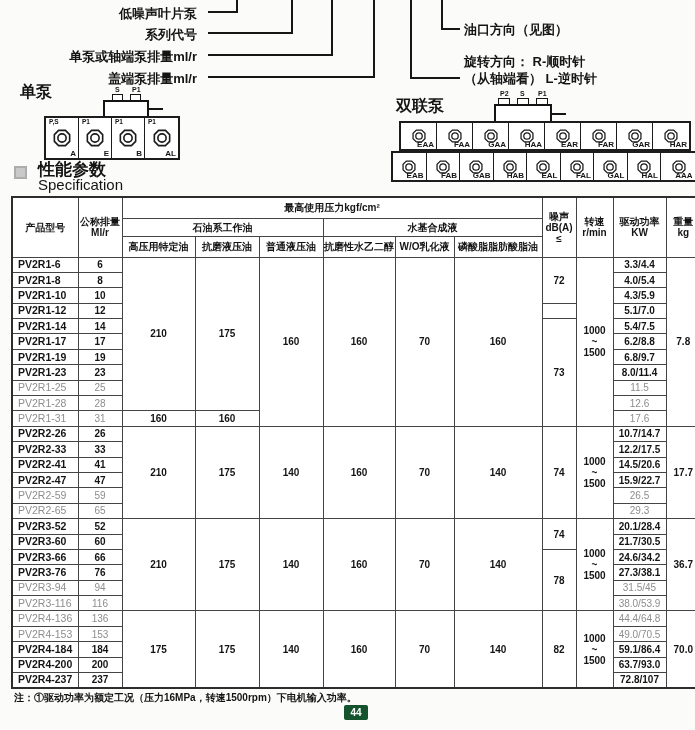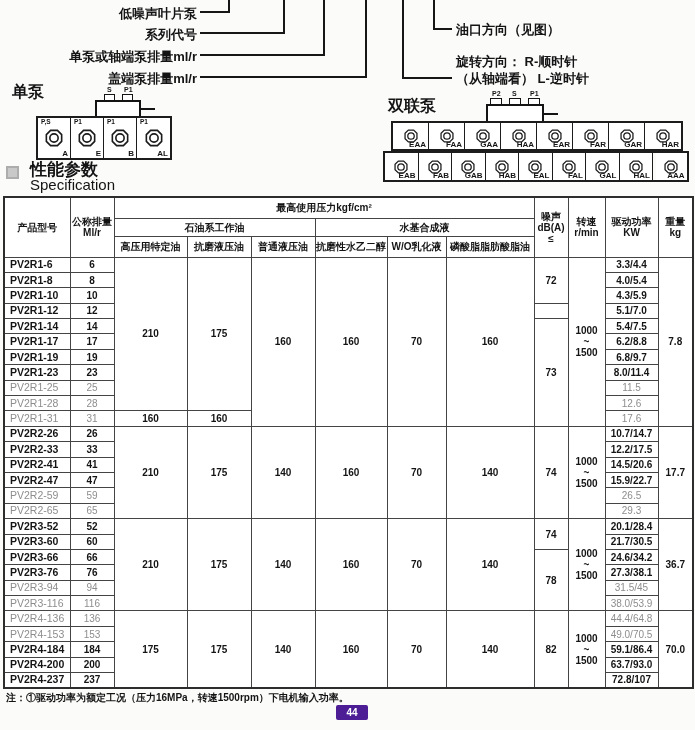--- a/index.html
+++ b/index.html
@@ -1,18 +1,18 @@
 <!DOCTYPE html>
 <html><head>
 <meta charset="utf-8">
 <style>
   *{box-sizing:border-box;margin:0;padding:0;}
   html,body{width:695px;height:730px;}
   body{background:#fbfbfa;font-family:"Liberation Sans",sans-serif;color:#141414;position:relative;overflow:hidden;}
-  .page{position:absolute;inset:0;}
+  .page{position:absolute;inset:0;margin-left:8px;}
 
   
   .lbl{position:absolute;font-weight:bold;font-size:13px;white-space:nowrap;line-height:15px;}
   .lbl.right-align{text-align:right;}
   .elbow-r{position:absolute;top:0;border-right:2px solid #161616;border-bottom:2px solid #161616;}
   .elbow-l{position:absolute;top:0;border-left:2px solid #161616;border-bottom:2px solid #161616;}
 
   .pump-title{position:absolute;font-weight:bold;font-size:16px;}
   .pump-symbol{position:absolute;}
   .pump-body{position:absolute;border:2px solid #141414;background:#fff;}
@@ -44,21 +44,21 @@
   table.spec{position:absolute;left:3px;top:196px;width:689px;border-collapse:collapse;table-layout:fixed;background:#fff;border:2px solid #2d2d2d;}
   .spec th,.spec td{border:1px solid #444;text-align:center;vertical-align:middle;font-weight:bold;white-space:pre-line;overflow:hidden;padding:0;}
   .spec th{font-size:10px;line-height:11px;}
   .spec td{font-size:10px;line-height:11px;height:15.4px;}
   .spec tr.h1{height:21px;} .spec tr.h2{height:18px;} .spec tr.h3{height:21px;}
   .spec td.model-cell{text-align:left;padding-left:5px;font-size:10.5px;}
   .spec td.grey{color:#8d8d8d;font-weight:normal;}
 
   
   .foot-note{position:absolute;left:6px;top:691px;font-size:10px;font-weight:bold;white-space:nowrap;display:flex;gap:12px;}
-  .page-badge{position:absolute;left:336px;top:705px;width:32px;height:15px;background:#4c1d95;color:#fff;font-size:10px;font-weight:bold;display:flex;align-items:center;justify-content:center;border-radius:2px;}
+  .page-badge{position:absolute;left:336px;top:705px;width:24px;height:15px;background:#14532d;color:#fff;font-size:10px;font-weight:bold;display:flex;align-items:center;justify-content:center;border-radius:2px;}
 </style>
 </head>
 <body>
 
 <div class="page">
 
   <div class="lbl right-align" style="right:498px;top:6px;">低噪声叶片泵</div>
   <div class="lbl right-align" style="right:498px;top:27px;">系列代号</div>
   <div class="lbl right-align" style="right:498px;top:49px;">单泵或轴端泵排量ml/r</div>
   <div class="lbl right-align" style="right:498px;top:71px;">盖端泵排量ml/r</div>

